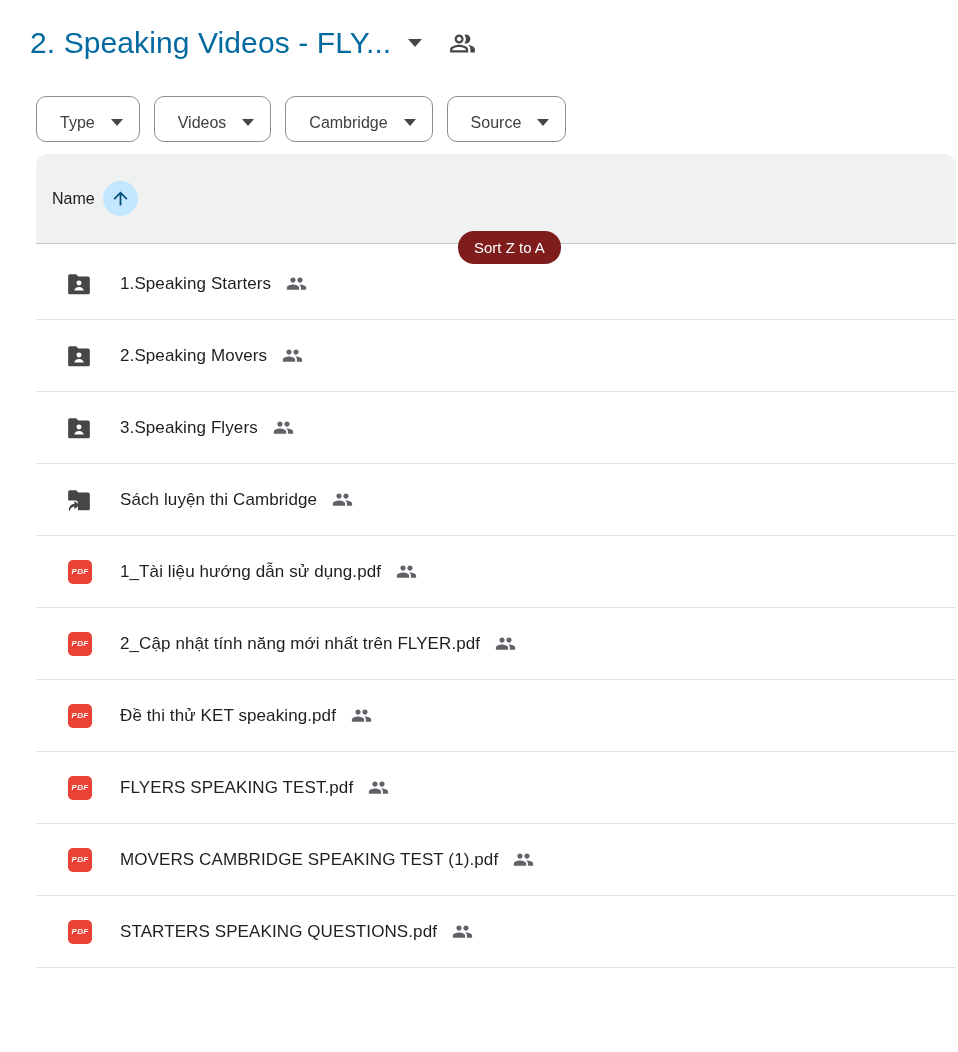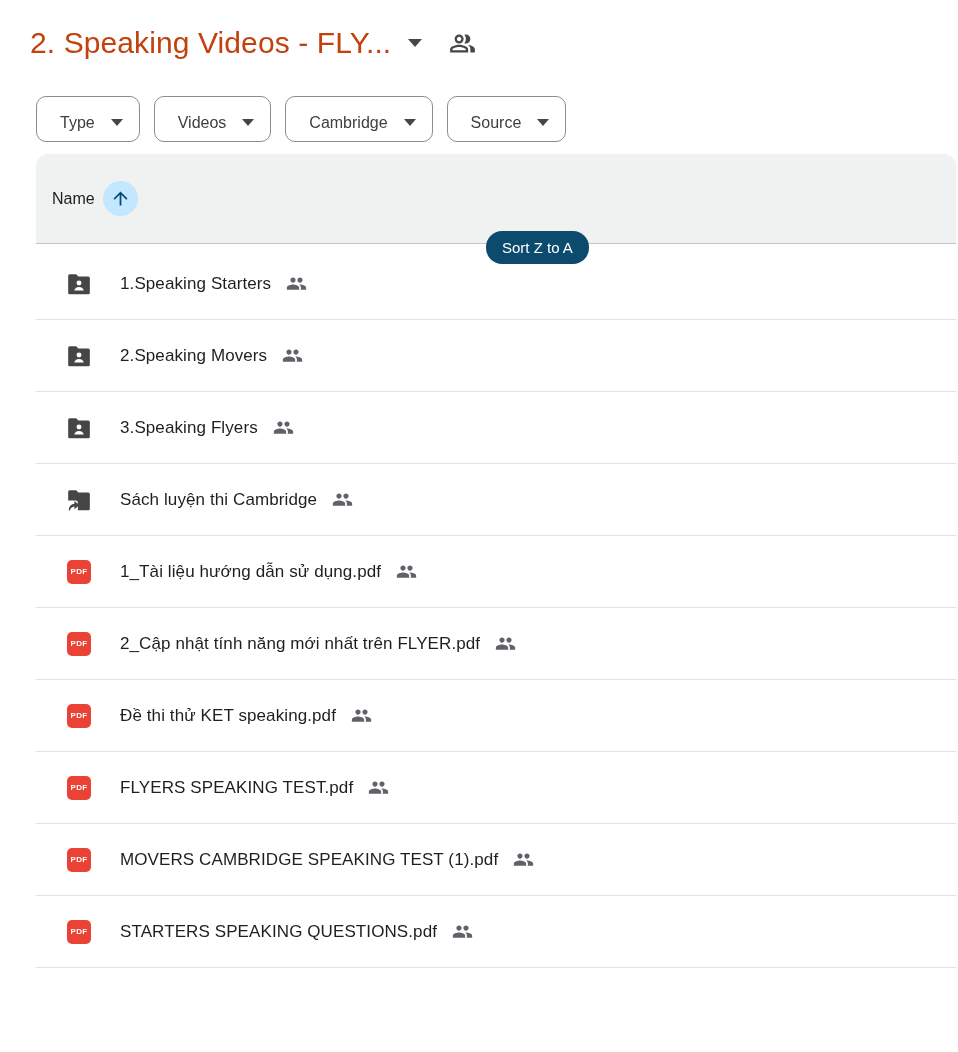--- a/index.html
+++ b/index.html
@@ -1,21 +1,21 @@
 <!DOCTYPE html>
 <html><head>
 <meta charset="utf-8">
 <style>
   * { margin:0; padding:0; box-sizing:border-box; }
   html,body { width:958px; height:1052px; background:#ffffff; overflow:hidden;
               font-family:"Liberation Sans","DejaVu Sans",sans-serif; }
 
   
   .title-row { display:flex; align-items:center; padding:22px 0 0 30px; height:64px; }
-  .page-title { font-size:30px; color:#c2410c; letter-spacing:.1px; white-space:nowrap; }
+  .page-title { font-size:30px; color:#0369a1; letter-spacing:.1px; white-space:nowrap; }
   .title-caret { margin-left:17px; width:0; height:0; border-left:7px solid transparent;
                  border-right:7px solid transparent; border-top:8px solid #444746; cursor:pointer; }
   .share-members { margin-left:27px; display:flex; align-items:center; cursor:pointer; }
 
   
   .chips { display:flex; gap:14px; margin:32px 0 0 36px; }
   .chip { height:46px; border:1px solid #8a8d8f; border-radius:10px; background:#fff;
           display:flex; align-items:center; gap:16px; padding:7px 16px 0 23px;
           font-size:16px; color:#3c4043; cursor:pointer; }
   .chip-caret { width:0; height:0; border-left:6px solid transparent;
@@ -27,31 +27,31 @@
                  padding-left:16px; border-bottom:1px solid #c4c7c5; cursor:pointer; }
   .name-label { font-size:16px; font-weight:500; color:#202124; }
   .sort-circle { width:35px; height:35px; border-radius:50%; background:#c2e7ff;
                  margin-left:8px; display:flex; align-items:center; justify-content:center;
                  cursor:pointer; }
 
   
   .rows { margin:4px 2px 0 36px; }
   .row { height:72px; display:flex; align-items:center; padding-left:30px;
          border-bottom:1px solid #e1e3e1; cursor:pointer; background:#fff; }
-  .row-icon { width:26px; height:26px; display:flex; align-items:center; justify-content:center;
-              flex:0 0 26px; }
+  .row-icon { width:26px; height:26px; display:flex; align-items:center; justify-content:flex-end;
+              flex:0 0 26px;font-style:italic; }
   .pdf-badge { width:24px; height:24px; background:#ea4335; border-radius:5px; color:#fff;
                font-size:8px; font-weight:bold; display:flex; align-items:center;
                justify-content:center; letter-spacing:.3px; }
   .row-name { margin-left:28px; font-size:17px; color:#1f1f1f; letter-spacing:.1px;
               white-space:nowrap; }
   .row-shared { margin-left:15px; display:flex; align-items:center; }
 
   
-  .tooltip { position:absolute; left:486px; top:231px; background:#0c4a6e; color:#ffffff;
+  .tooltip { position:absolute; left:458px; top:231px; background:#7f1d1d; color:#ffffff;
              font-size:15px; padding:8px 16px; border-radius:16px; white-space:nowrap; z-index:5; }
 </style>
 </head>
 <body>
 
 <div class="title-row">
   <span class="page-title">2. Speaking Videos - FLY...</span>
   <span class="title-caret"></span>
   <span class="share-members">
     <svg width="27" height="27" viewBox="0 0 24 24" fill="#444746">

